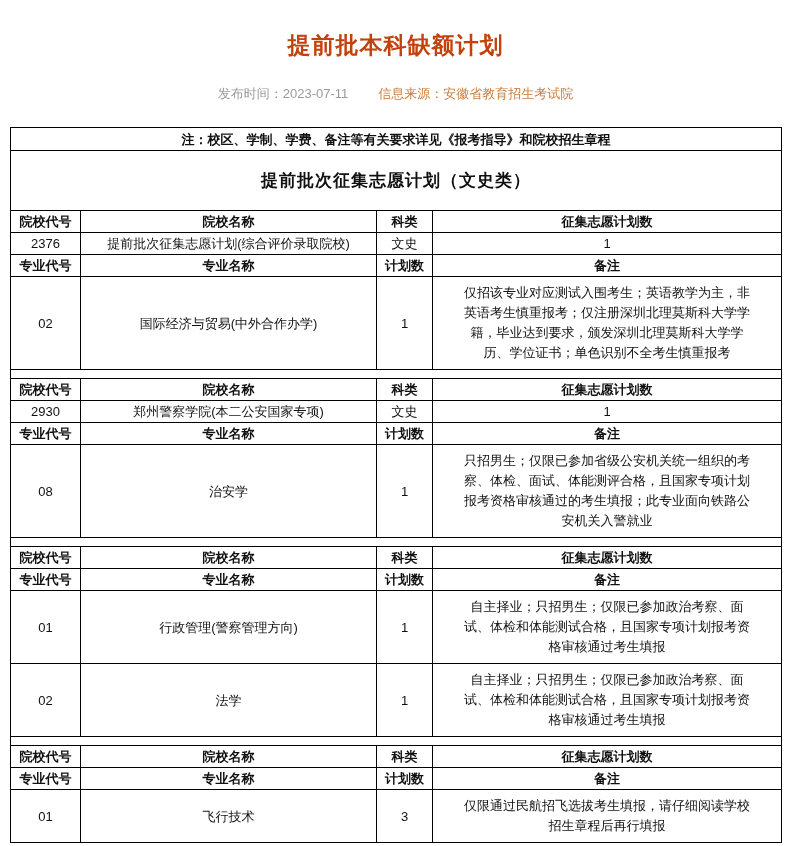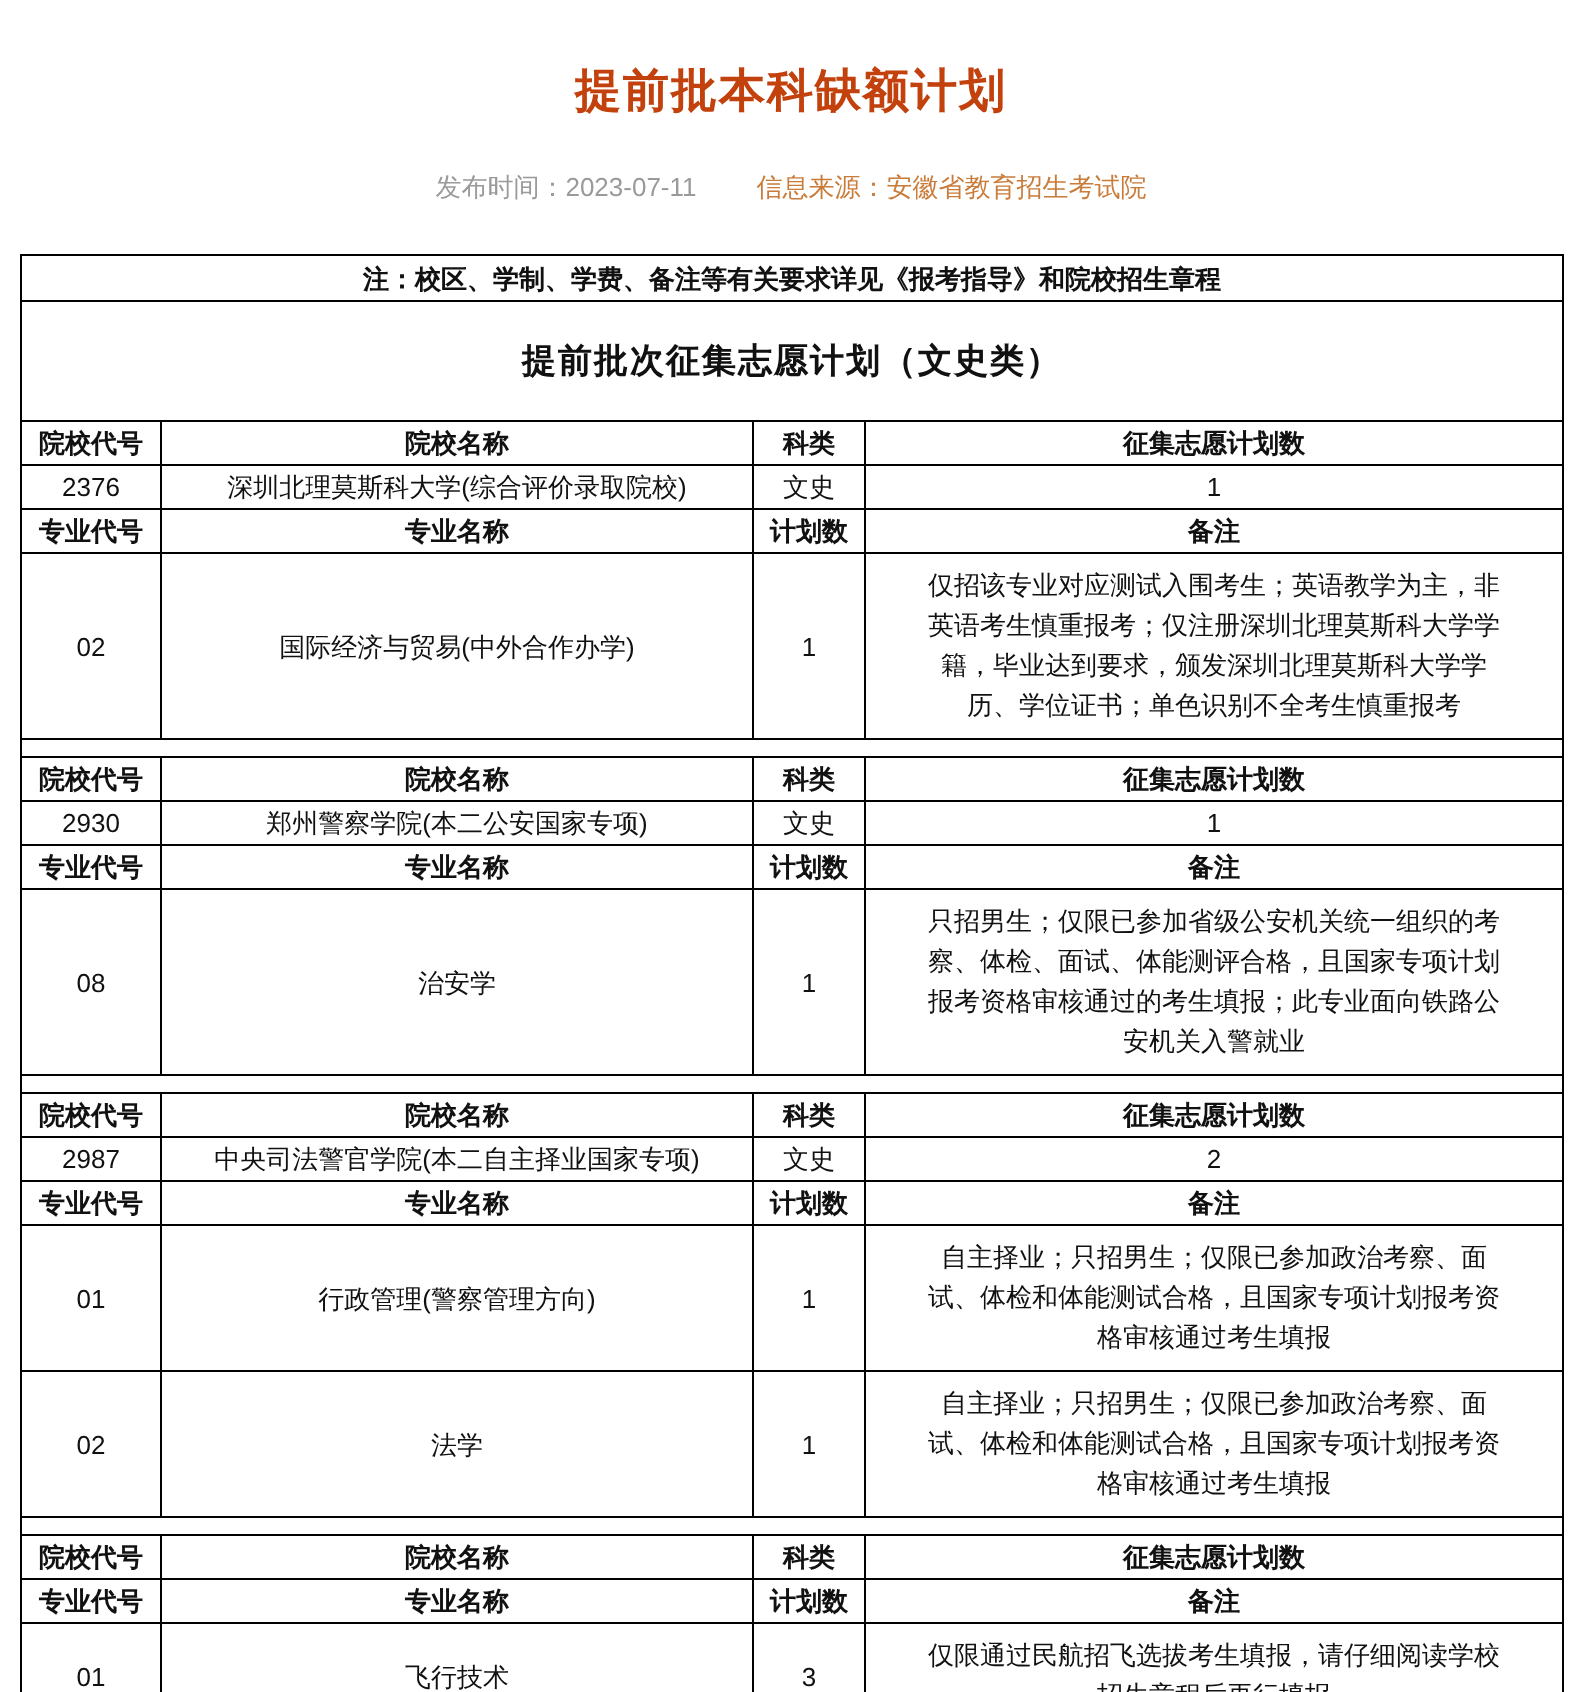--- a/index.html
+++ b/index.html
@@ -96,21 +96,21 @@
       </tr>
 
     <tr data-name="college-header-row">
           <td class="hdr" data-name="college-header-cell">院校代号</td>
           <td class="hdr" data-name="college-header-cell">院校名称</td>
           <td class="hdr" data-name="college-header-cell">科类</td>
           <td class="hdr" data-name="college-header-cell">征集志愿计划数</td>
         </tr>
         <tr data-name="college-data-row">
           <td data-name="college-code">2376</td>
-          <td data-name="college-name">深圳北理莫斯科大学(综合评价录取院校)</td>
+          <td data-name="college-name">提前批次征集志愿计划(综合评价录取院校)</td>
           <td data-name="college-category">文史</td>
           <td data-name="college-plan-count">1</td>
         </tr>
         <tr data-name="major-header-row">
           <td class="hdr" data-name="major-header-cell">专业代号</td>
           <td class="hdr" data-name="major-header-cell">专业名称</td>
           <td class="hdr" data-name="major-header-cell">计划数</td>
           <td class="hdr" data-name="major-header-cell">备注</td>
         </tr>
         <tr data-name="major-data-row">
@@ -148,26 +148,20 @@
         </tr>
         <tr data-name="block-spacer" class="spacer">
           <td data-name="block-spacer-cell" colspan="4"></td>
         </tr>
         <tr data-name="college-header-row">
           <td class="hdr" data-name="college-header-cell">院校代号</td>
           <td class="hdr" data-name="college-header-cell">院校名称</td>
           <td class="hdr" data-name="college-header-cell">科类</td>
           <td class="hdr" data-name="college-header-cell">征集志愿计划数</td>
         </tr>
-        <tr data-name="college-data-row">
-          <td data-name="college-code">2987</td>
-          <td data-name="college-name">中央司法警官学院(本二自主择业国家专项)</td>
-          <td data-name="college-category">文史</td>
-          <td data-name="college-plan-count">2</td>
-        </tr>
         <tr data-name="major-header-row">
           <td class="hdr" data-name="major-header-cell">专业代号</td>
           <td class="hdr" data-name="major-header-cell">专业名称</td>
           <td class="hdr" data-name="major-header-cell">计划数</td>
           <td class="hdr" data-name="major-header-cell">备注</td>
         </tr>
         <tr data-name="major-data-row">
           <td data-name="major-code">01</td>
           <td data-name="major-name">行政管理(警察管理方向)</td>
           <td data-name="major-plan-count">1</td>

